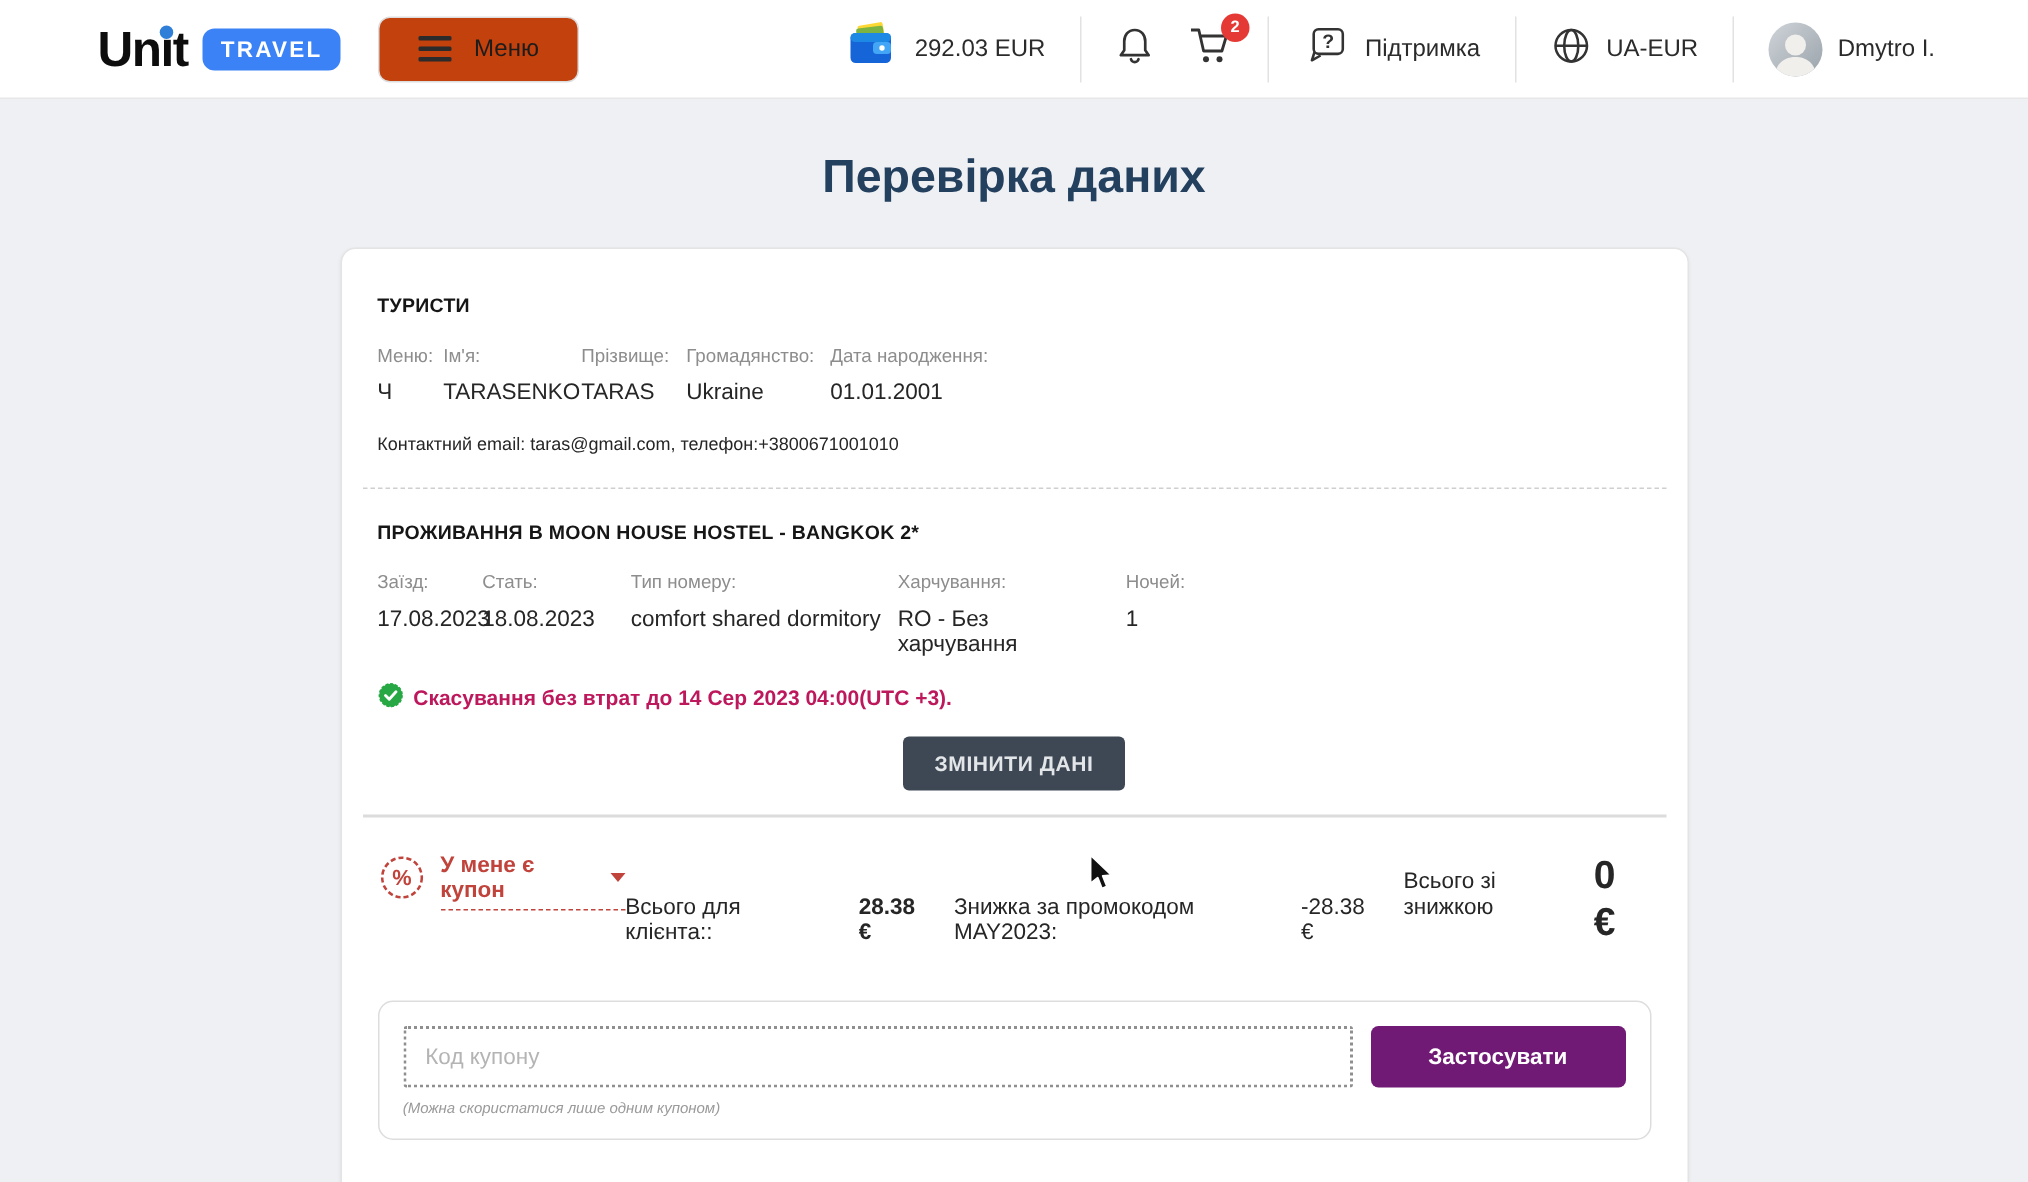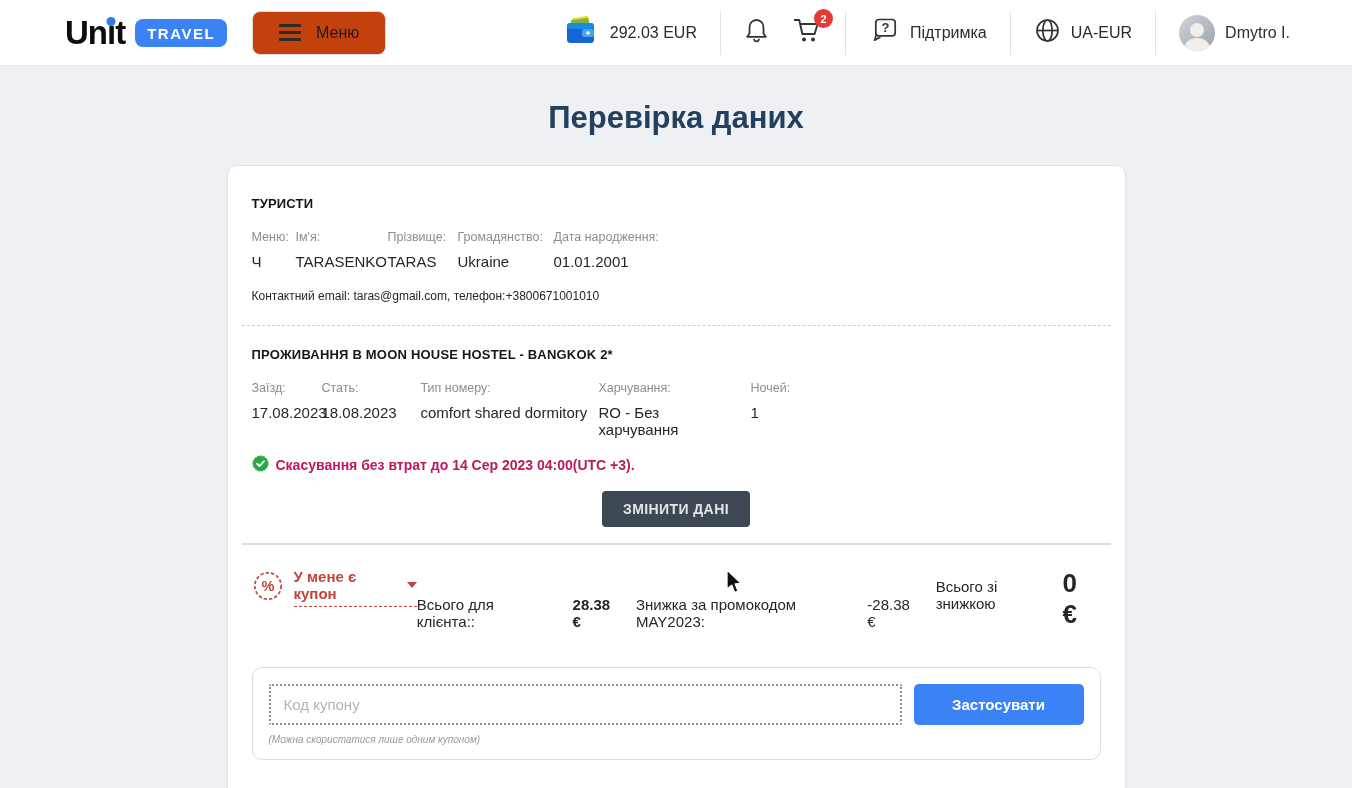--- a/index.html
+++ b/index.html
@@ -90,21 +90,21 @@
     padding:16px 16px 14px; background:#fff;
   }
   .well-row { display:flex; gap:12px; }
   .coupon-input {
     flex:1; border:2px dotted #8f8f8f; border-radius:2px;
     padding:10px 13px; font-size:15px; color:#333; outline:none;
     font-family:"Liberation Sans", sans-serif; background:#fff;
   }
   .coupon-input::placeholder { color:#b4b4b4; }
   .apply-btn {
-    width:170px; background:#3b82f6; color:#fff; border:none; border-radius:5px;
+    width:170px; background:#701a75; color:#fff; border:none; border-radius:5px;
     font-size:15px; font-weight:bold; cursor:pointer;
     font-family:"Liberation Sans", sans-serif;
   }
   .well-hint { margin-top:9px; font-size:10px; font-style:italic; color:#9a9a9a; }
 
   .cursor { position:absolute; left:722px; top:568px; z-index:50; pointer-events:none; }
 </style>
 </head>
 <body>
 

